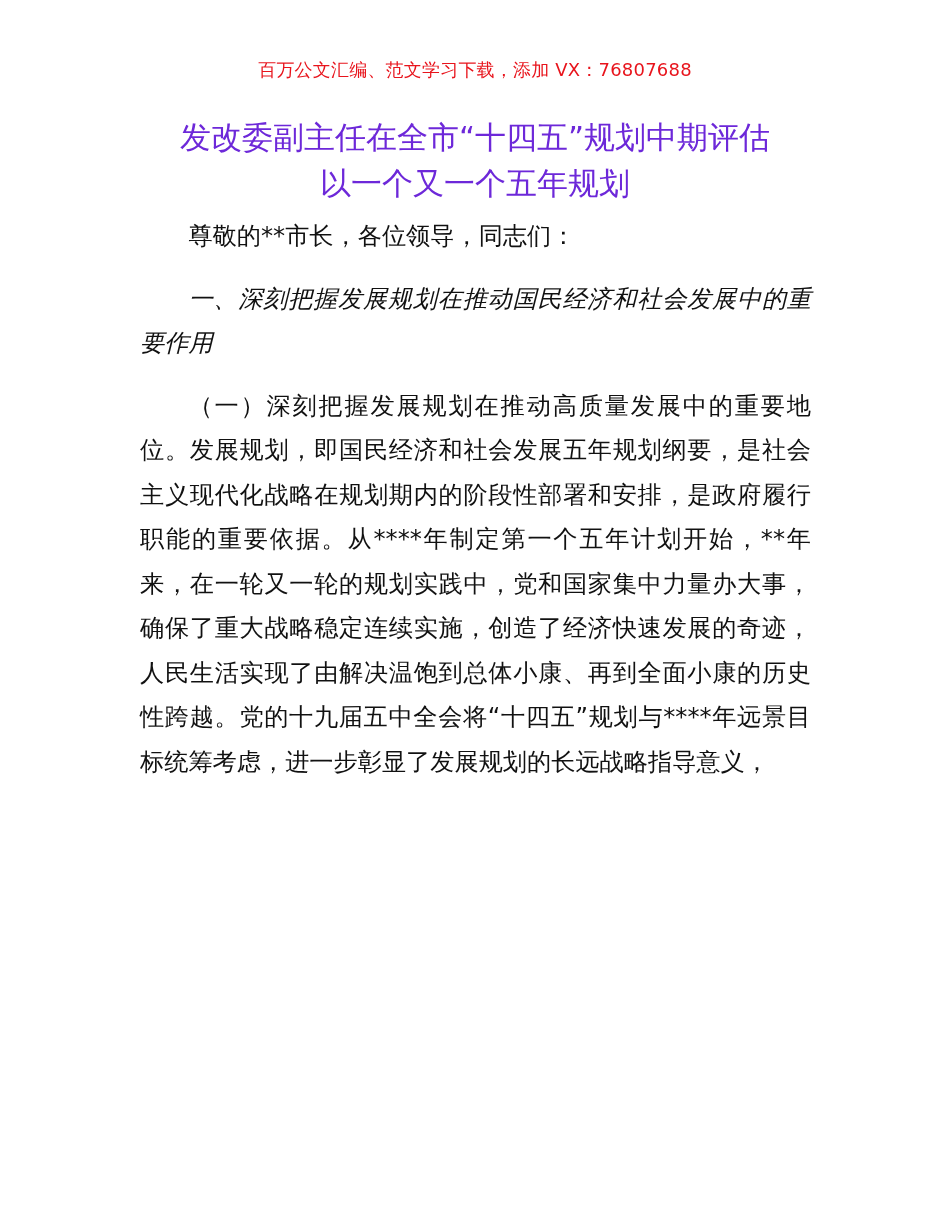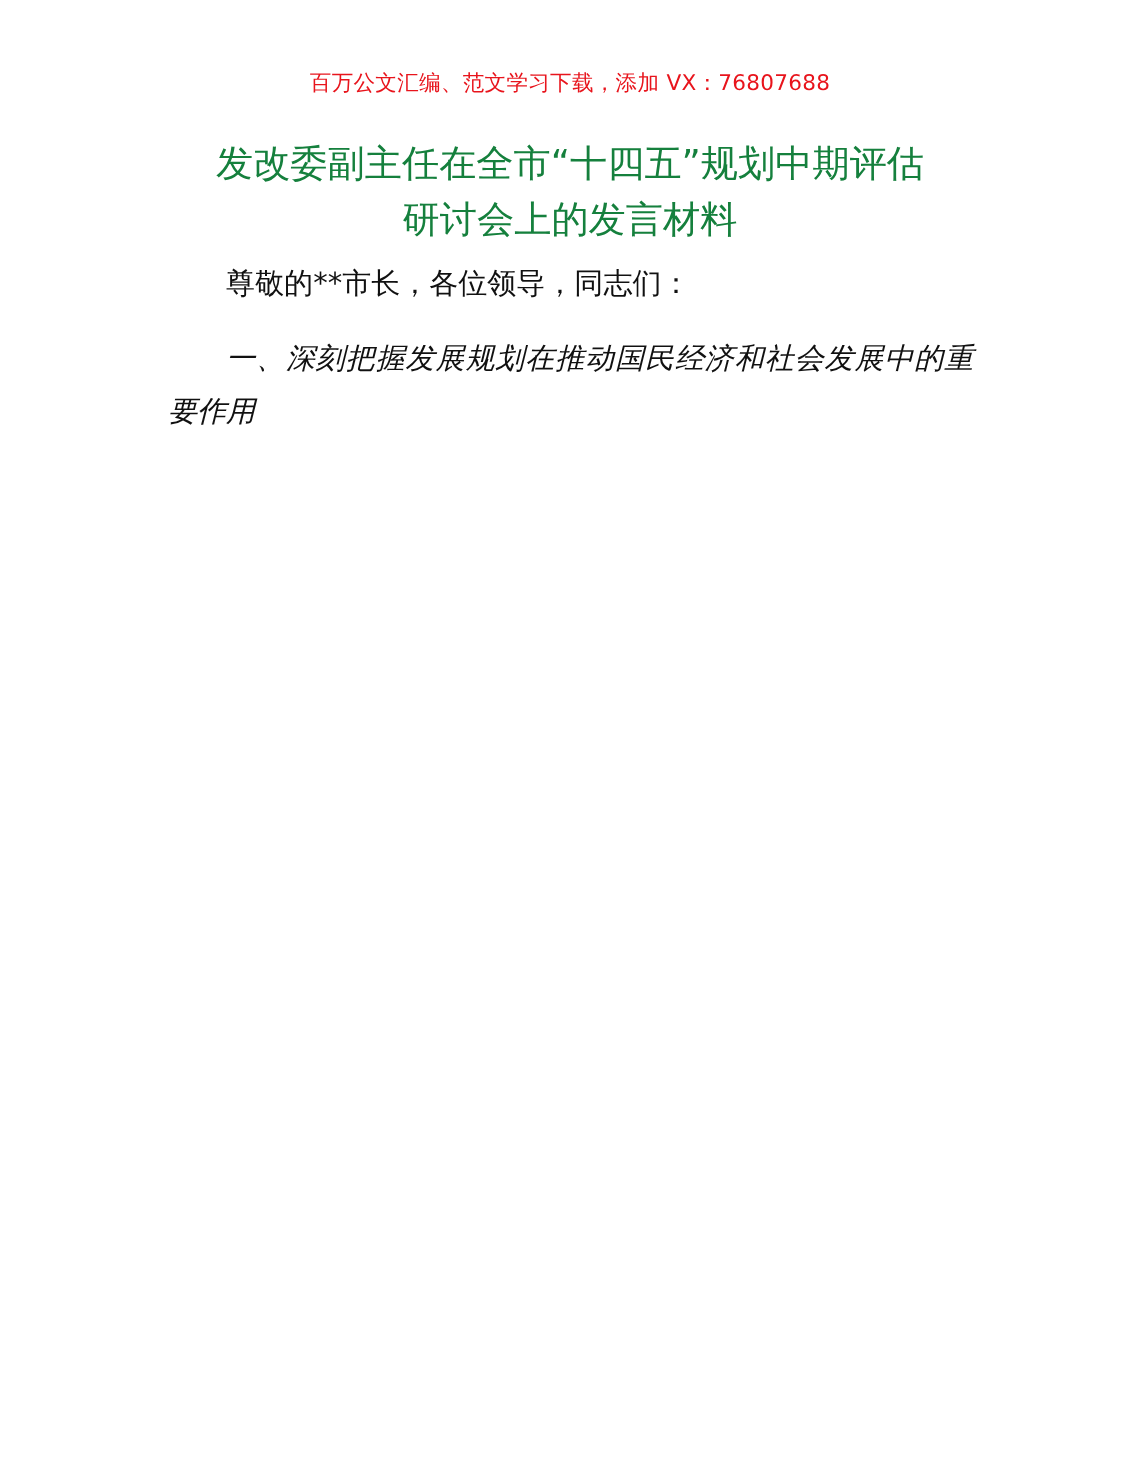--- a/index.html
+++ b/index.html
@@ -34,21 +34,21 @@
       letter-spacing: 0.2px;
     }
     .doc-title {
       position: absolute;
       top: 114px;
       left: 0;
       width: 950px;
       text-align: center;
       font-size: 31px;
       line-height: 46px;
-      color: #15803d;
+      color: #6d28d9;
     }
     .doc-body {
       position: absolute;
       top: 214px;
       left: 140px;
       width: 672px;
       font-size: 24.2px;
       line-height: 44.5px;
       text-align: justify;
     }
@@ -66,21 +66,22 @@
   </style>
 </head>
 <body>
 
 <div class="page">
 
   <div class="header-banner">百万公文汇编、范文学习下载，添加 VX：76807688</div>
 
   <div class="doc-title">
     <div>发改委副主任在全市“十四五”规划中期评估</div>
-    <div>研讨会上的发言材料</div>
+    <div>以一个又一个五年规划</div>
   </div>
 
   <div class="doc-body">
     <p class="para salutation">尊敬的**市长，各位领导，同志们：</p>
     <p class="para heading">一、深刻把握发展规划在推动国民经济和社会发展中的重要作用</p>
+    <p class="para">（一）深刻把握发展规划在推动高质量发展中的重要地位。发展规划，即国民经济和社会发展五年规划纲要，是社会主义现代化战略在规划期内的阶段性部署和安排，是政府履行职能的重要依据。从****年制定第一个五年计划开始，**年来，在一轮又一轮的规划实践中，党和国家集中力量办大事，确保了重大战略稳定连续实施，创造了经济快速发展的奇迹，人民生活实现了由解决温饱到总体小康、再到全面小康的历史性跨越。党的十九届五中全会将“十四五”规划与****年远景目标统筹考虑，进一步彰显了发展规划的长远战略指导意义，</p>
   </div>
 
 </div>
 
 </body></html>

